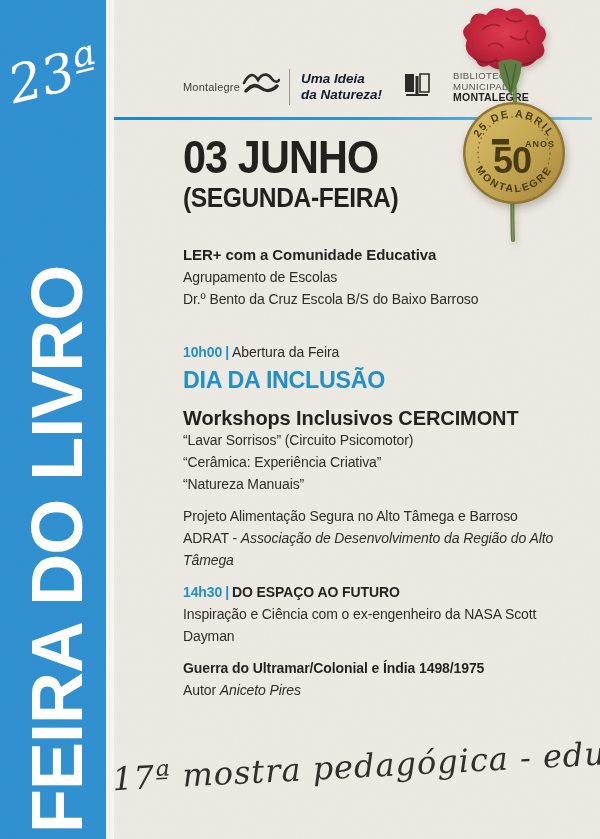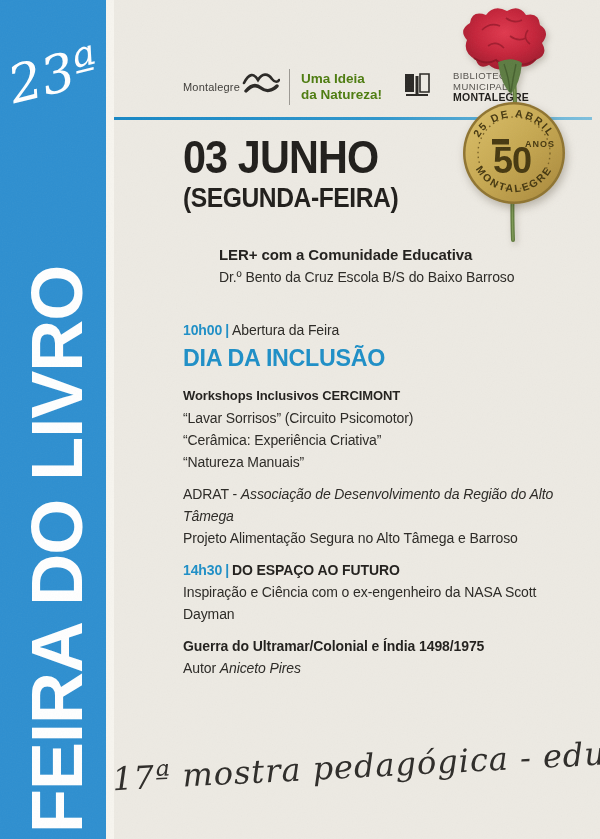--- a/index.html
+++ b/index.html
@@ -24,47 +24,47 @@
     position:absolute;left:16px;top:833px;width:662px;z-index:3;
     transform:rotate(-90deg);transform-origin:0 0;
     color:#fff;font-weight:bold;font-size:72px;letter-spacing:-1px;white-space:nowrap;
   }
 
   
   .header{position:absolute;left:183px;top:64px;height:46px;display:flex;align-items:center;z-index:3;}
   .muni{display:flex;align-items:center;gap:2px;}
   .muni-name{font-size:11px;color:#3E3C38;letter-spacing:.2px;}
   .vdiv{width:1px;height:36px;background:#9b9892;margin:0 11px 0 9px;}
-  .tagline{font-weight:bold;font-size:13.5px;line-height:16px;color:#4d7c0f;}
+  .tagline{font-style:italic;font-weight:bold;font-size:13.5px;line-height:16px;color:#0f172a;}
   .lib{display:flex;align-items:center;gap:21px;margin-left:20px;}
   .lib-text{font-size:9.5px;line-height:10.5px;color:#55524D;letter-spacing:.4px;}
   .lib-text .strong{font-weight:bold;font-size:10.5px;color:#1F1D1A;letter-spacing:.2px;}
 
   .rule{position:absolute;left:114px;top:117px;width:478px;height:3px;z-index:2;
         background:linear-gradient(to right,#1787C5,#2E96CC 55%,#7FC0DD);}
 
   
   .date-block{position:absolute;left:183px;top:132px;z-index:3;color:#201E1B;}
   .date-title{font-size:47px;line-height:50px;font-weight:bold;letter-spacing:-1px;
               transform:scaleX(.88);transform-origin:left;white-space:nowrap;}
   .date-sub{font-size:28px;line-height:32px;font-weight:bold;letter-spacing:-.5px;
             transform:scaleX(.88);transform-origin:left;white-space:nowrap;}
 
   
   .content{position:absolute;left:183px;top:244px;width:402px;z-index:3;
            color:#2B2925;font-size:14px;line-height:22px;letter-spacing:-.1px;}
   .content b{color:#211F1C;}
-  .intro{margin-bottom:31px;margin-left:36px;}
+  .intro{margin-bottom:31px;}
   .intro .hd{font-size:15px;font-weight:bold;color:#211F1C;}
   .time{color:#1E8FC7;font-weight:bold;}
   .sep{color:#1E8FC7;font-weight:bold;padding:0 3px;}
   .day-title{color:#1E8FC7;font-weight:bold;font-size:24px;line-height:30px;
              letter-spacing:-.3px;margin:2px 0 12px;transform:scaleX(.97);transform-origin:left;}
   .block{margin-bottom:10px;}
-  .block .hd{font-weight:bold;font-size:13px;color:#211F1C;}
+  .block .hd{font-weight:bold;font-size:20px;color:#211F1C;}
   .it{font-style:italic;}
 
   
   .handwritten{
     position:absolute;left:112px;top:748px;width:470px;z-index:3;text-align:center;
     font-family:"DejaVu Serif",serif;font-style:italic;font-size:32px;color:#2E2C29;
     letter-spacing:1px;transform:rotate(-3deg);white-space:nowrap;
   }
 
   
@@ -158,38 +158,39 @@
 
   <div class="date-block">
     <div class="date-title">03 JUNHO</div>
     <div class="date-sub">(SEGUNDA-FEIRA)</div>
   </div>
 
   <div class="content">
 
     <div class="intro">
       <div class="hd">LER+ com a Comunidade Educativa</div>
+      <div>Agrupamento de Escolas</div>
       <div>Dr.º Bento da Cruz Escola B/S do Baixo Barroso</div>
     </div>
 
     <div>
       <span class="time">10h00</span><span class="sep">|</span><span>Abertura da Feira</span>
     </div>
     <div class="day-title">DIA DA INCLUSÃO</div>
 
     <div class="block">
       <div class="hd">Workshops Inclusivos CERCIMONT</div>
       <div>“Lavar Sorrisos” (Circuito Psicomotor)</div>
       <div>“Cerâmica: Experiência Criativa”</div>
       <div>“Natureza Manuais”</div>
     </div>
 
     <div class="block">
+      <div>Projeto Alimentação Segura no Alto Tâmega e Barroso</div>
       <div><span>ADRAT - </span><span class="it">Associação de Desenvolvimento da Região do Alto Tâmega</span></div>
-      <div>Projeto Alimentação Segura no Alto Tâmega e Barroso</div>
     </div>
 
     <div class="block">
       <div>
         <span class="time">14h30</span><span class="sep">|</span><b>DO ESPAÇO AO FUTURO</b>
       </div>
       <div>Inspiração e Ciência com o ex-engenheiro da NASA Scott Dayman</div>
     </div>
 
     <div class="block">

